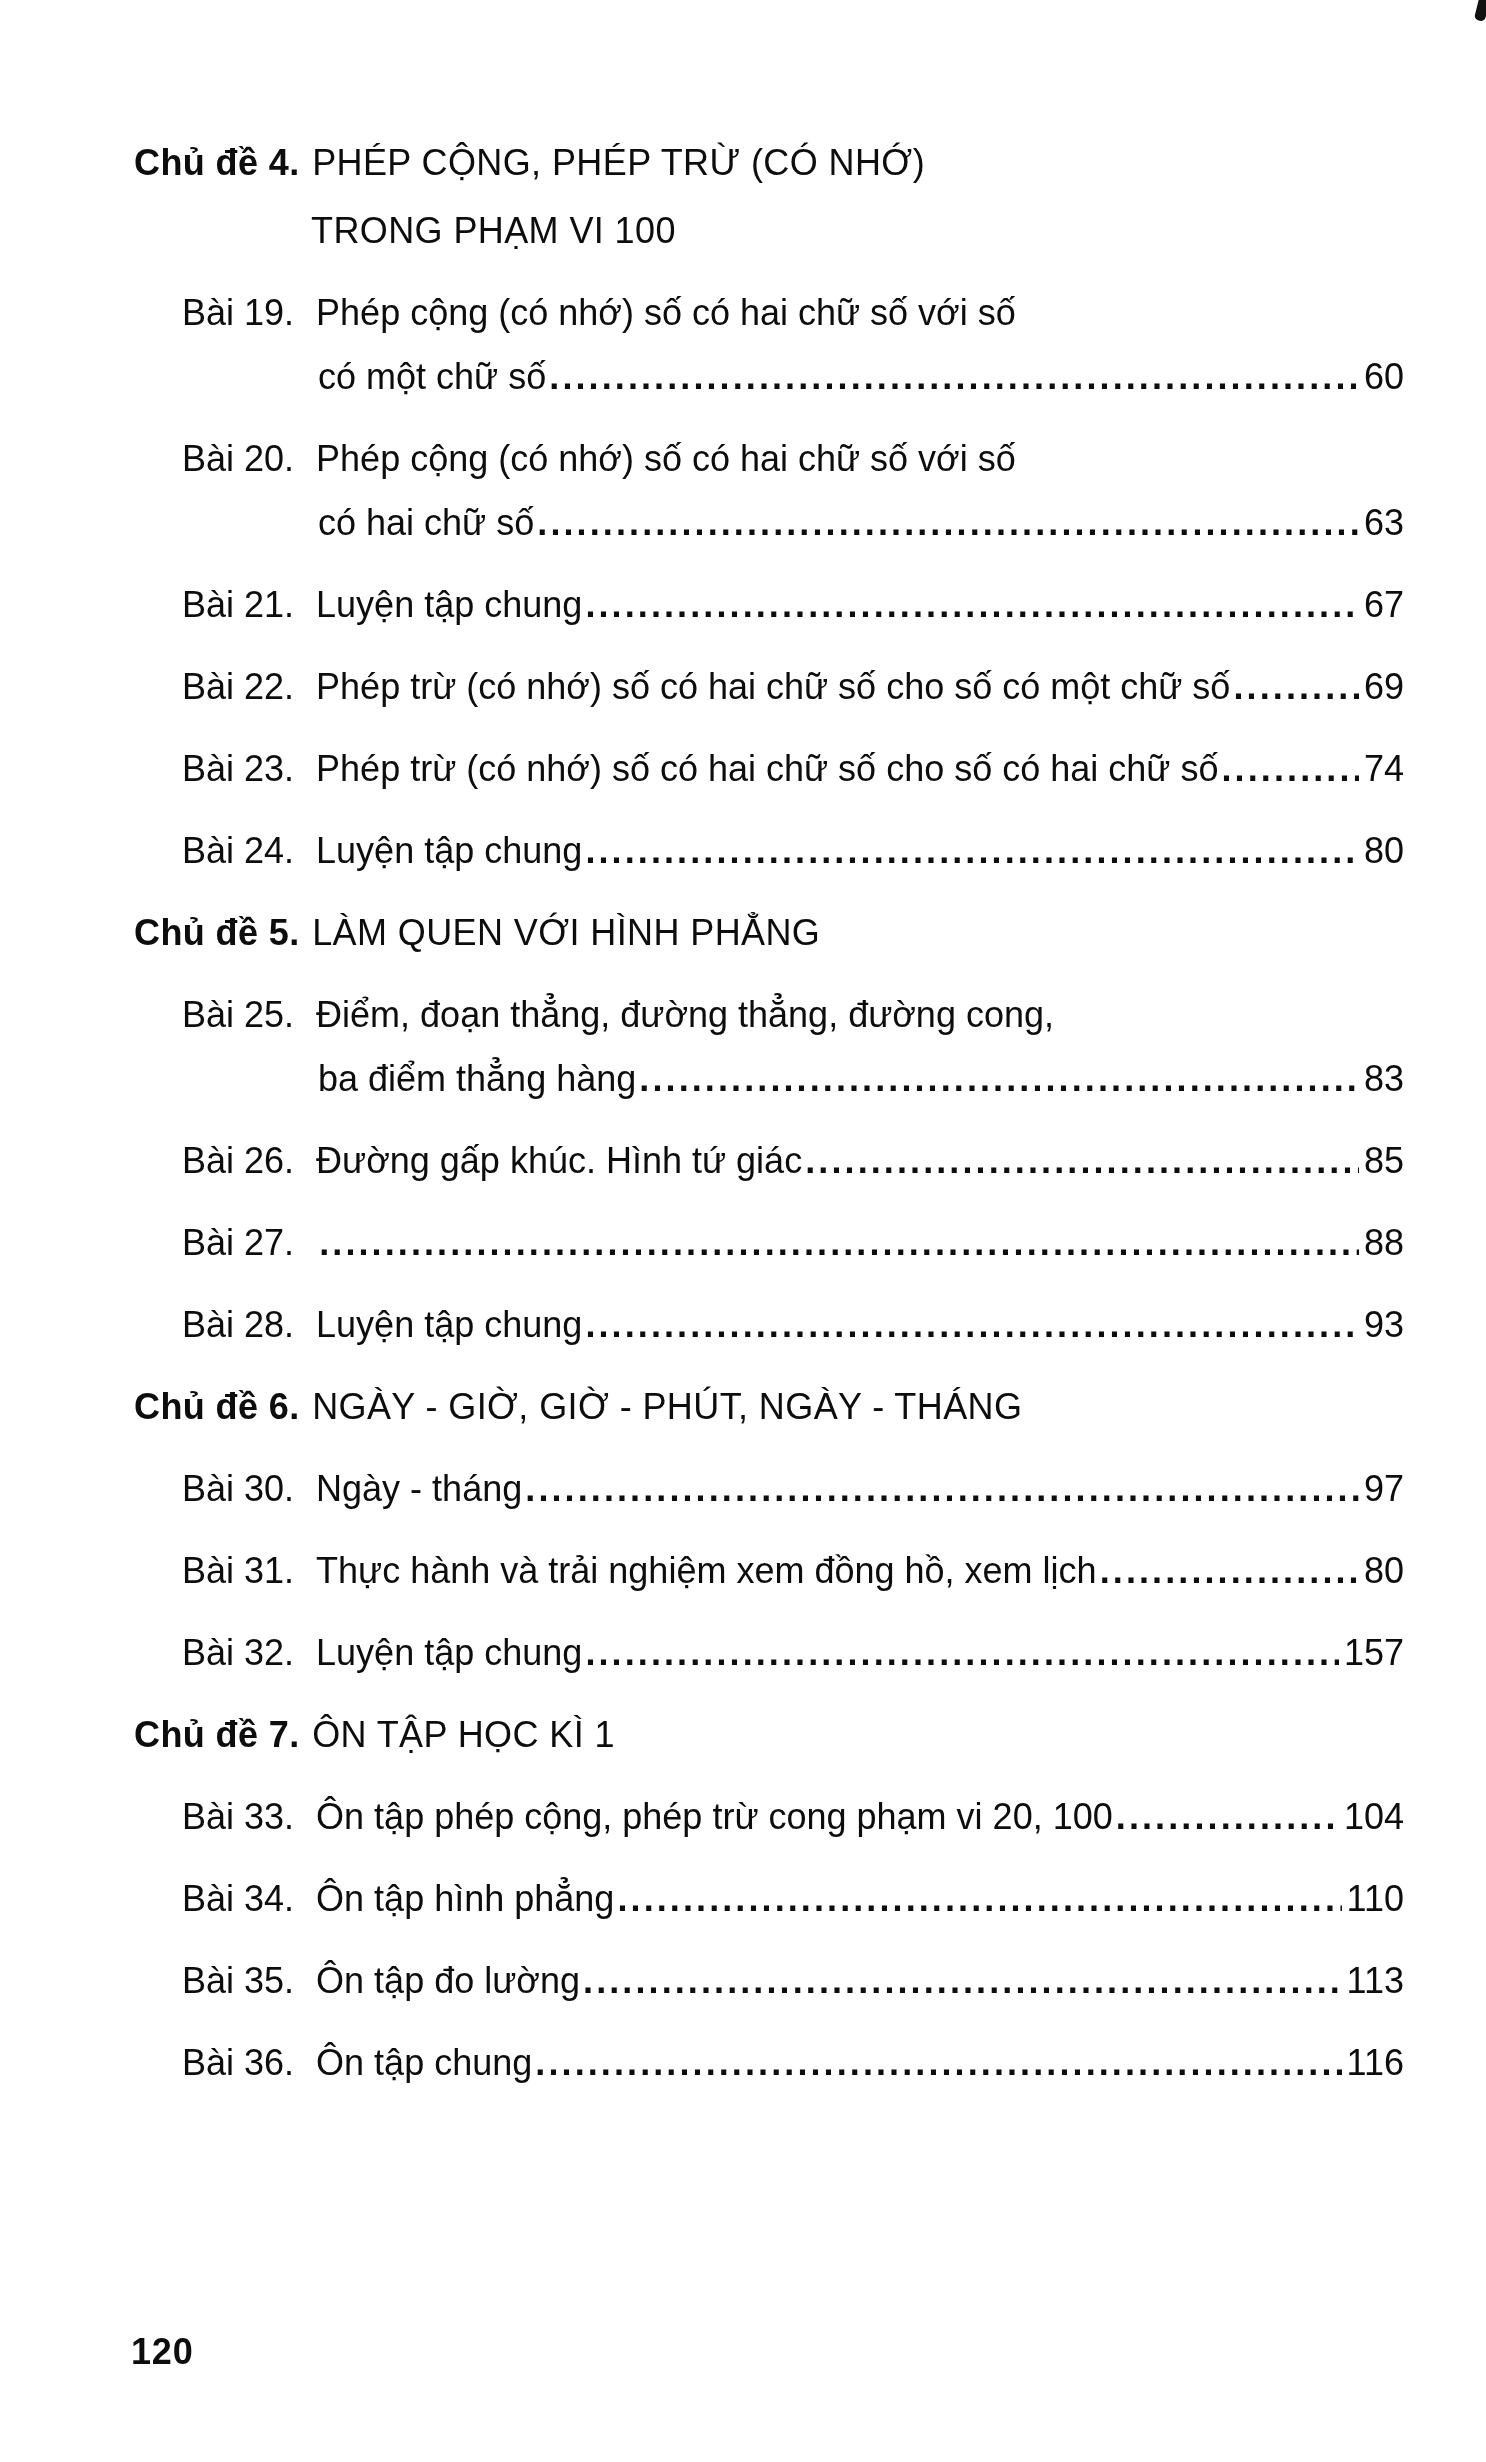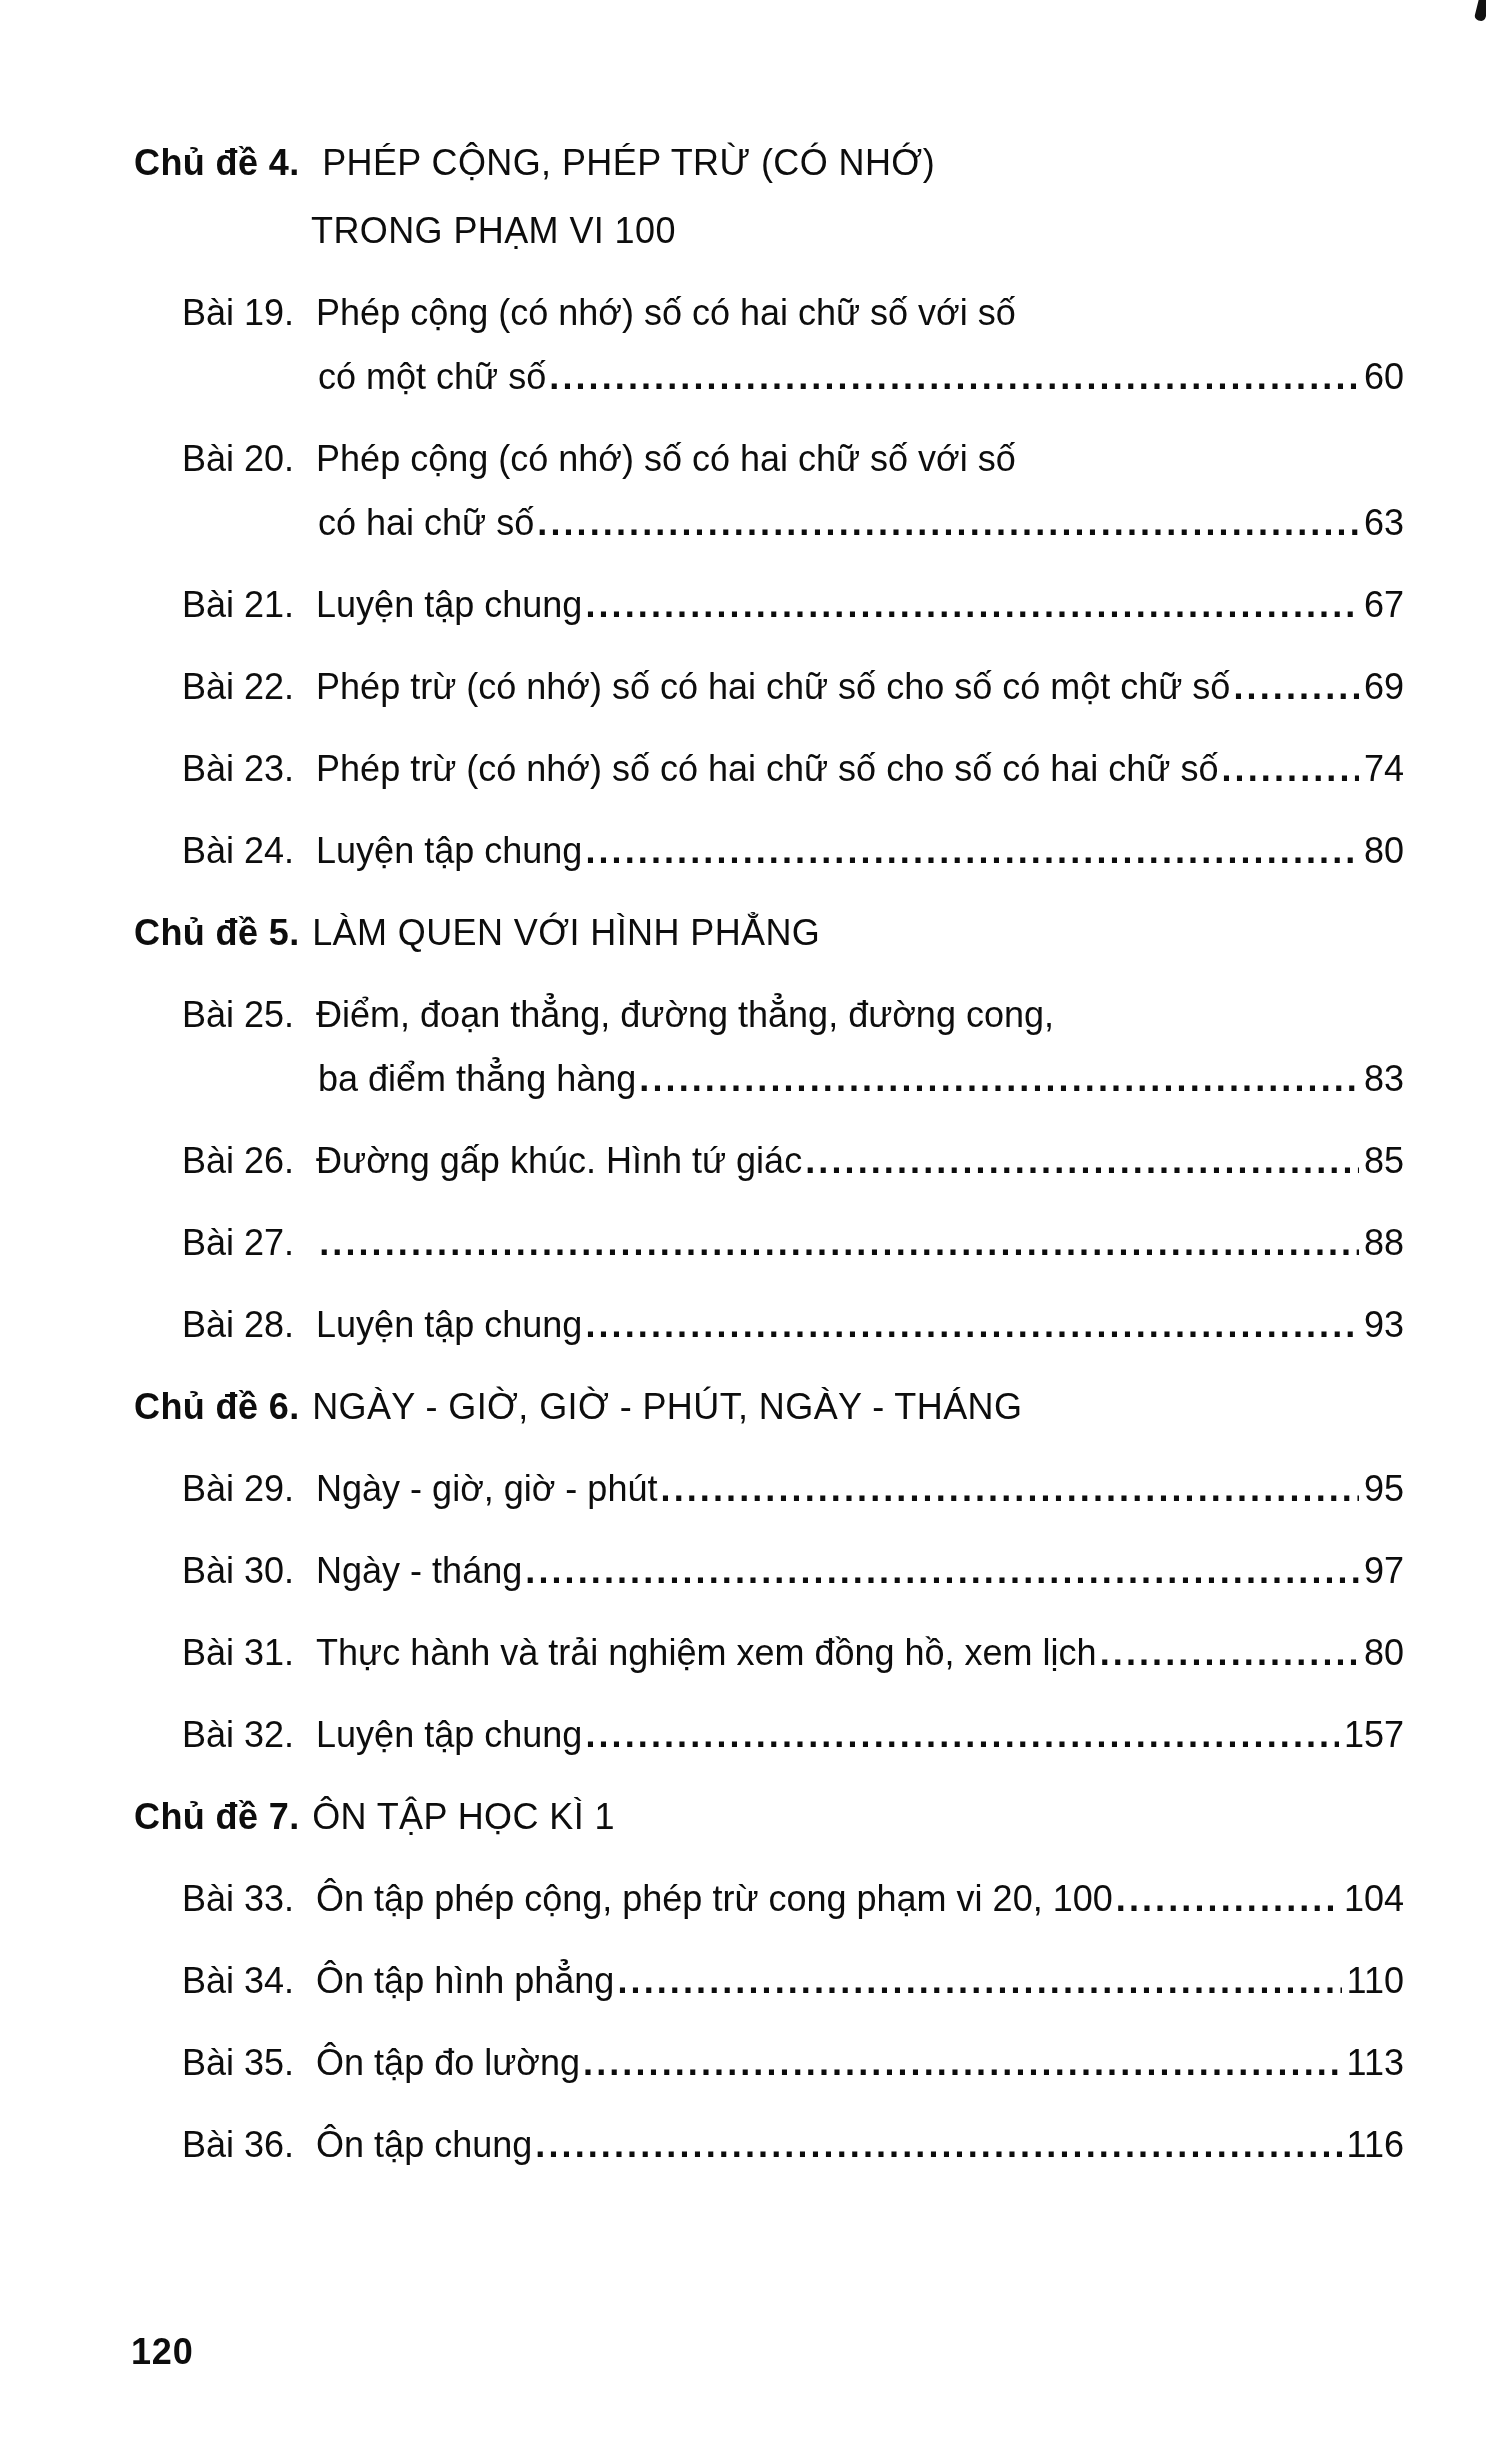--- a/index.html
+++ b/index.html
@@ -30,21 +30,20 @@
     line-height: 45px;
     white-space: nowrap;
   }
   
   .heading {
     margin-left: -48px;
     margin-top: 37px;
   }
   section:first-child .heading {
     margin-top: 0;
-    gap: 10px;
   }
   .chap-label {
     font-weight: 700;
     margin-right: 12.5px;
     letter-spacing: 0.4px;
   }
   .chap-title {
     font-weight: 400;
     letter-spacing: 0.4px;
   }
@@ -201,26 +200,20 @@
       <span class="pagenum">93</span>
     </div>
   </section>
 
   <section>
     <div class="line heading">
       <span class="chap-label">Chủ đề 6.</span>
       <span class="chap-title">NGÀY - GIỜ, GIỜ - PHÚT, NGÀY - THÁNG</span>
     </div>
 
-    <div class="line entry">
-      <span class="entry-label">Bài 29.</span>
-      <span class="entry-text">Ngày - giờ, giờ - phút</span>
-      <span class="leader"></span>
-      <span class="pagenum">95</span>
-    </div>
 
     <div class="line entry">
       <span class="entry-label">Bài 30.</span>
       <span class="entry-text">Ngày - tháng</span>
       <span class="leader"></span>
       <span class="pagenum">97</span>
     </div>
 
     <div class="line entry">
       <span class="entry-label">Bài 31.</span>

